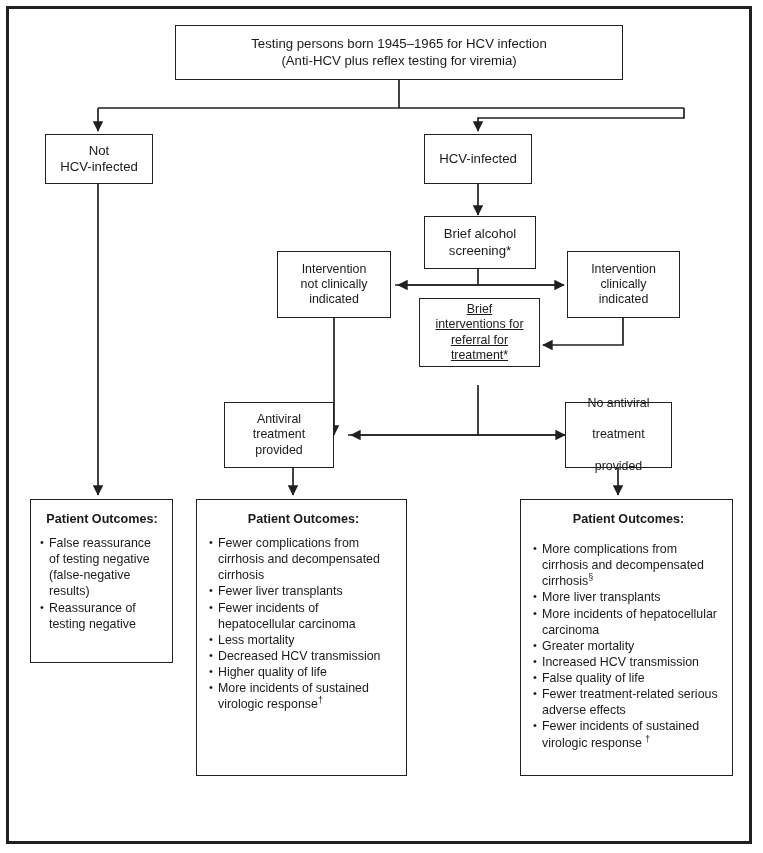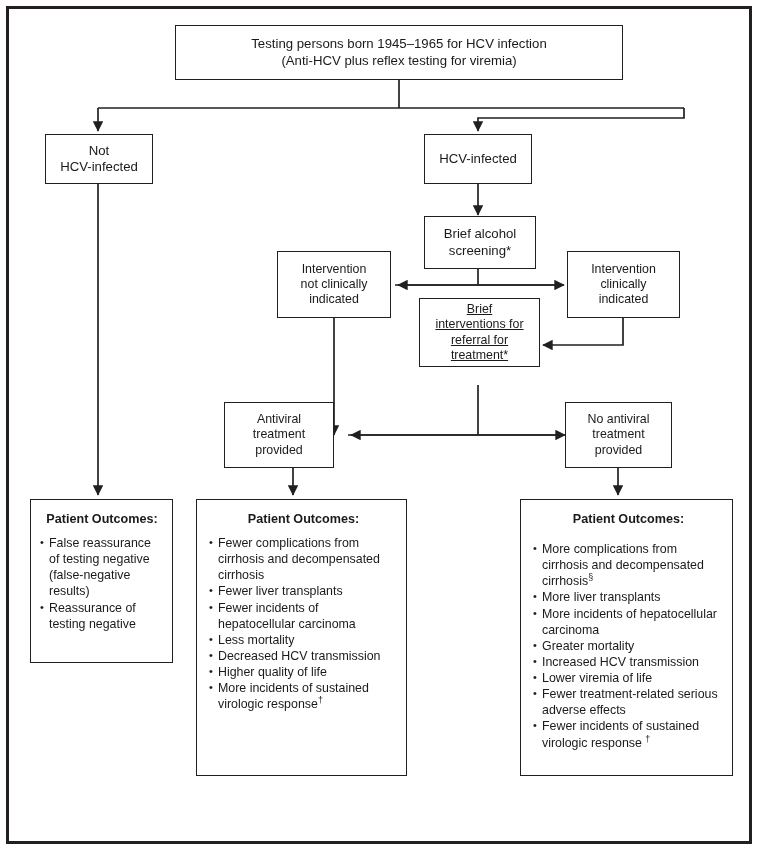--- a/index.html
+++ b/index.html
@@ -179,21 +179,21 @@
     <span class="line">referral for</span>
     <span class="line">treatment*</span>
   </div>
 
   <div class="node n-small" style="left:224px; top:402px; width:110px; height:66px;">
     <span class="line">Antiviral</span>
     <span class="line">treatment</span>
     <span class="line">provided</span>
   </div>
 
-  <div class="node n-small" style="left:565px; top:402px; width:107px; height:66px;">
+  <div class="node n-small" style="left:565px; top:402px; width:107px; height:66px;gap:16px;">
     <span class="line">No antiviral</span>
     <span class="line">treatment</span>
     <span class="line">provided</span>
   </div>
 
   <div class="outcome" style="left:30px; top:499px; width:143px; height:164px; padding:12px 8px 8px 9px;">
     <span class="outcome-head">Patient Outcomes:</span>
     <ul style="margin-top:9px;">
       <li>False reassurance of testing negative (false-negative results)</li>
       <li>Reassurance of testing negative</li>
@@ -214,19 +214,19 @@
   </div>
 
   <div class="outcome" style="left:520px; top:499px; width:213px; height:277px; padding:12px 8px 8px 12px;">
     <span class="outcome-head">Patient Outcomes:</span>
     <ul style="margin-top:15px;">
       <li>More complications from cirrhosis and decompensated cirrhosis<sup>§</sup></li>
       <li>More liver transplants</li>
       <li>More incidents of hepatocellular carcinoma</li>
       <li>Greater mortality</li>
       <li>Increased HCV transmission</li>
-      <li>Lower viremia of life</li>
+      <li>False quality of life</li>
       <li>Fewer treatment-related serious adverse effects</li>
       <li>Fewer incidents of sustained virologic response <sup>†</sup></li>
     </ul>
   </div>
 
 </div>
 
 </body></html>

